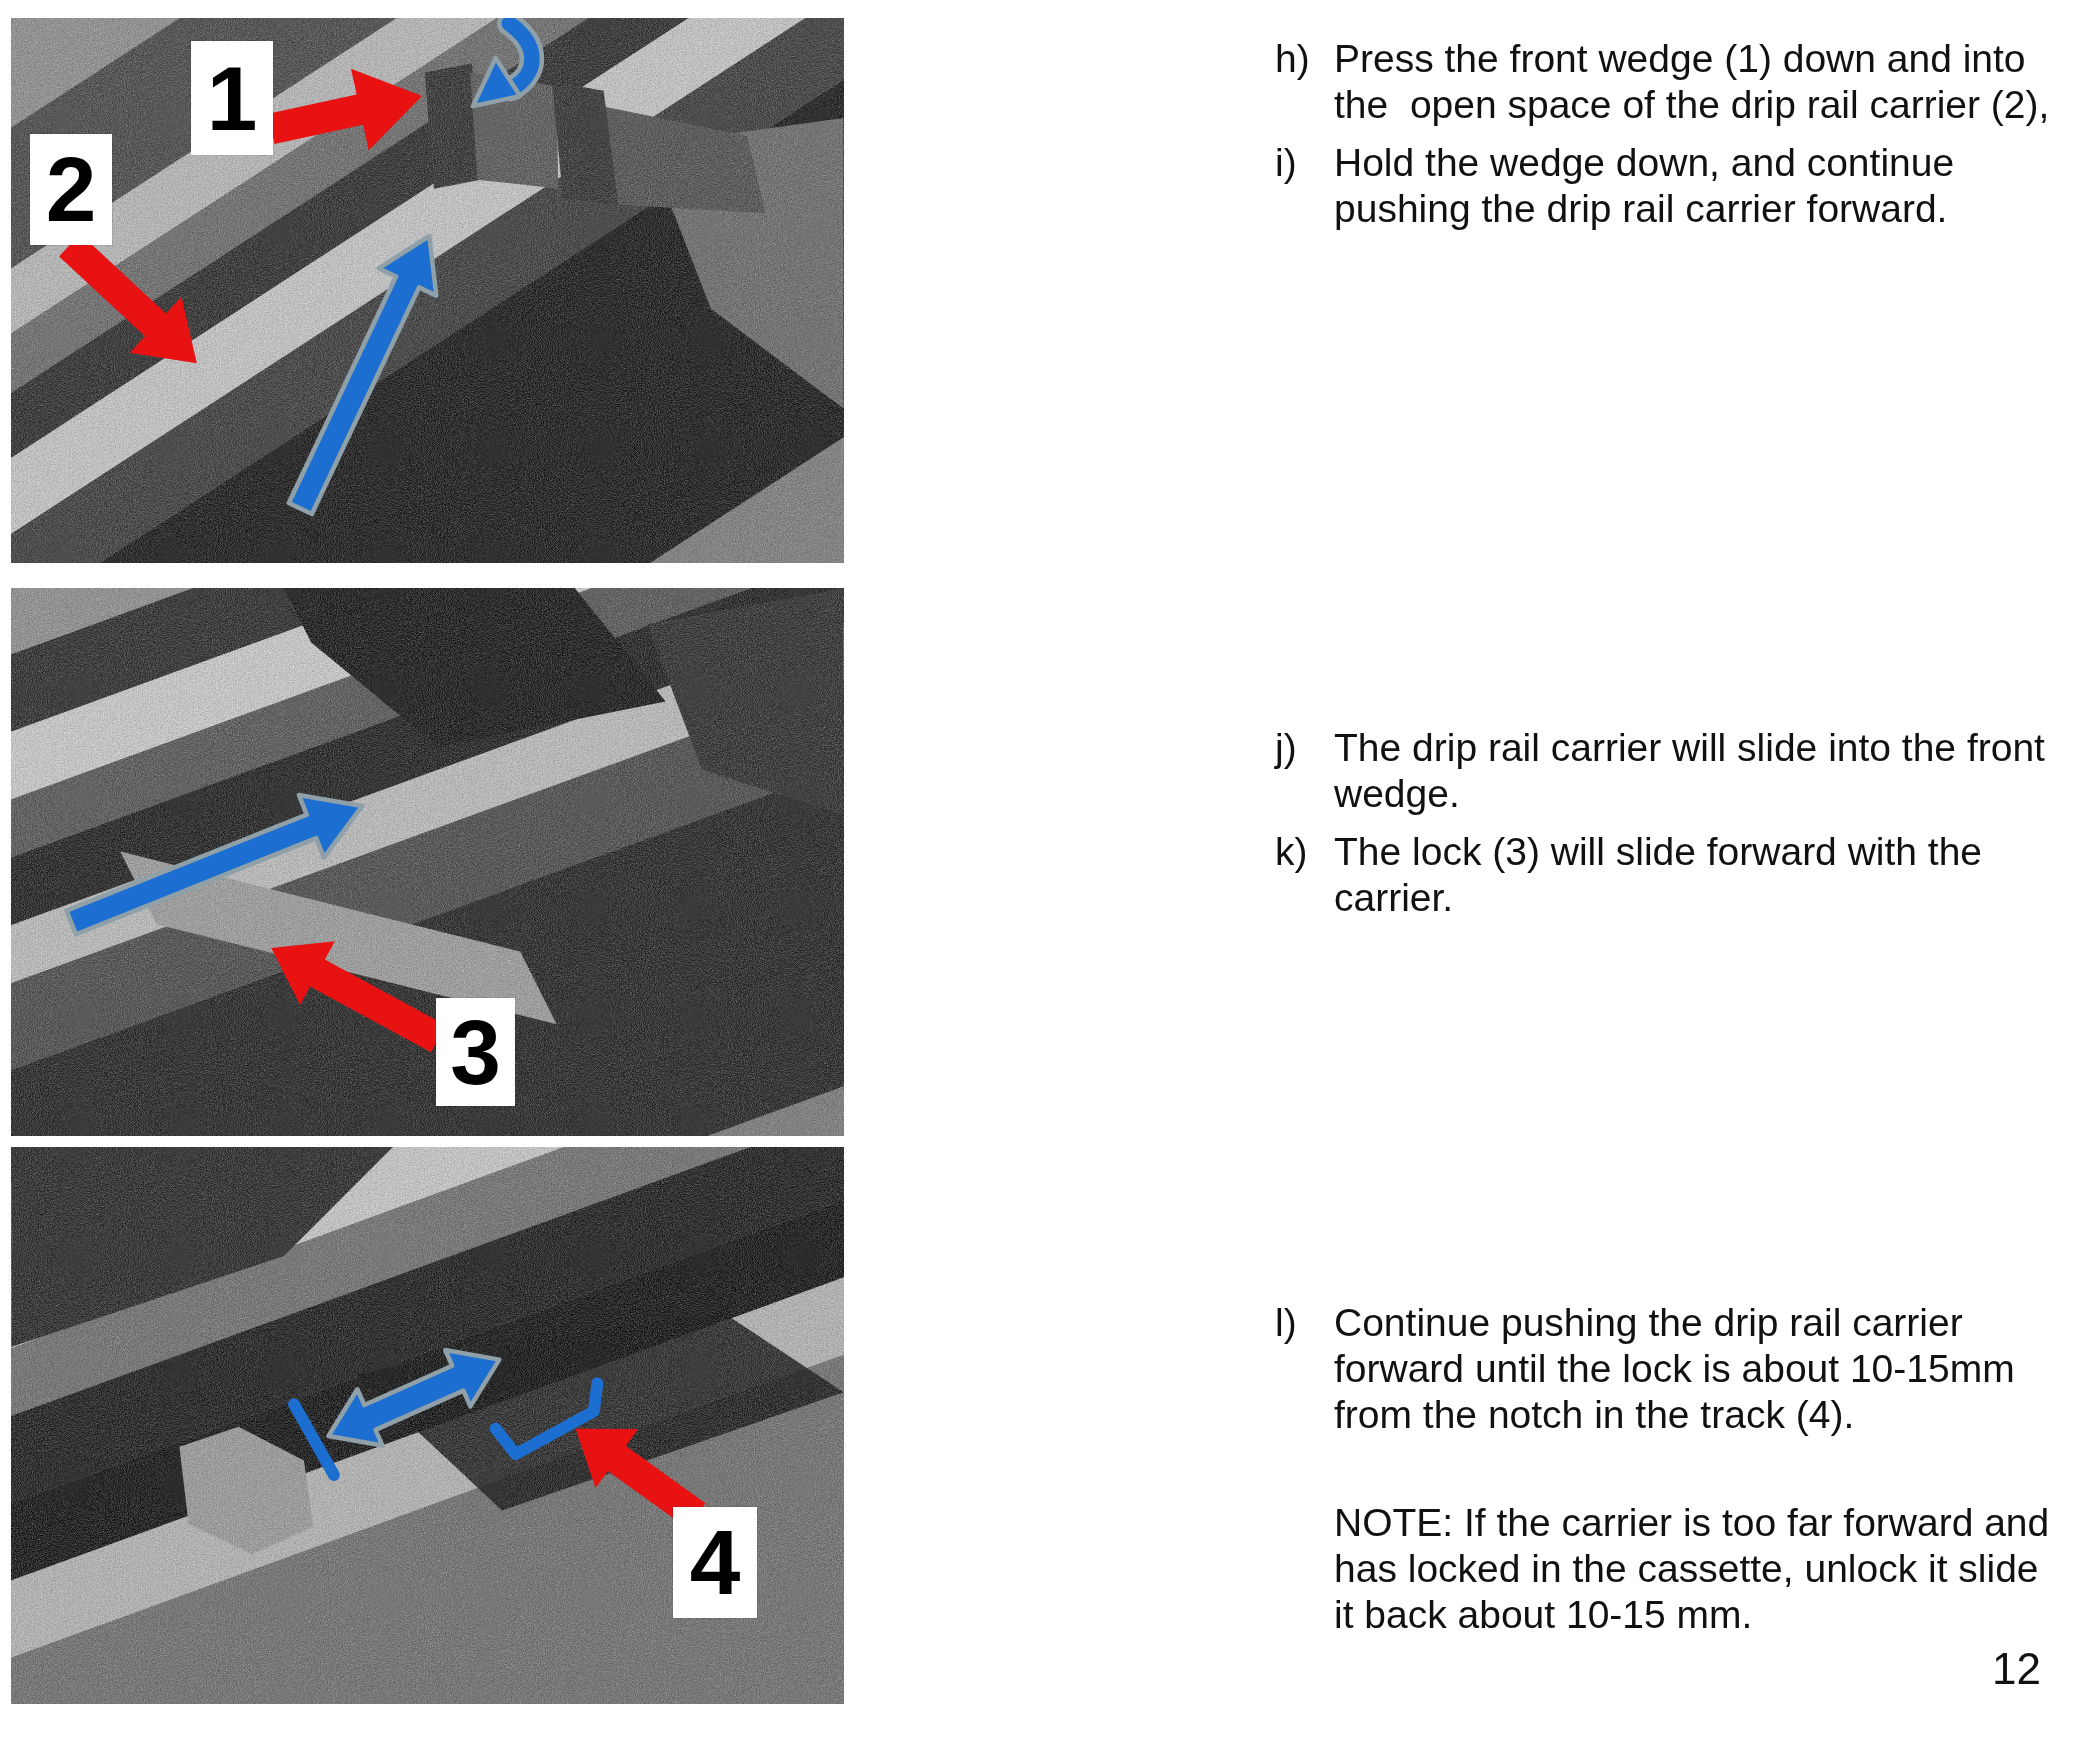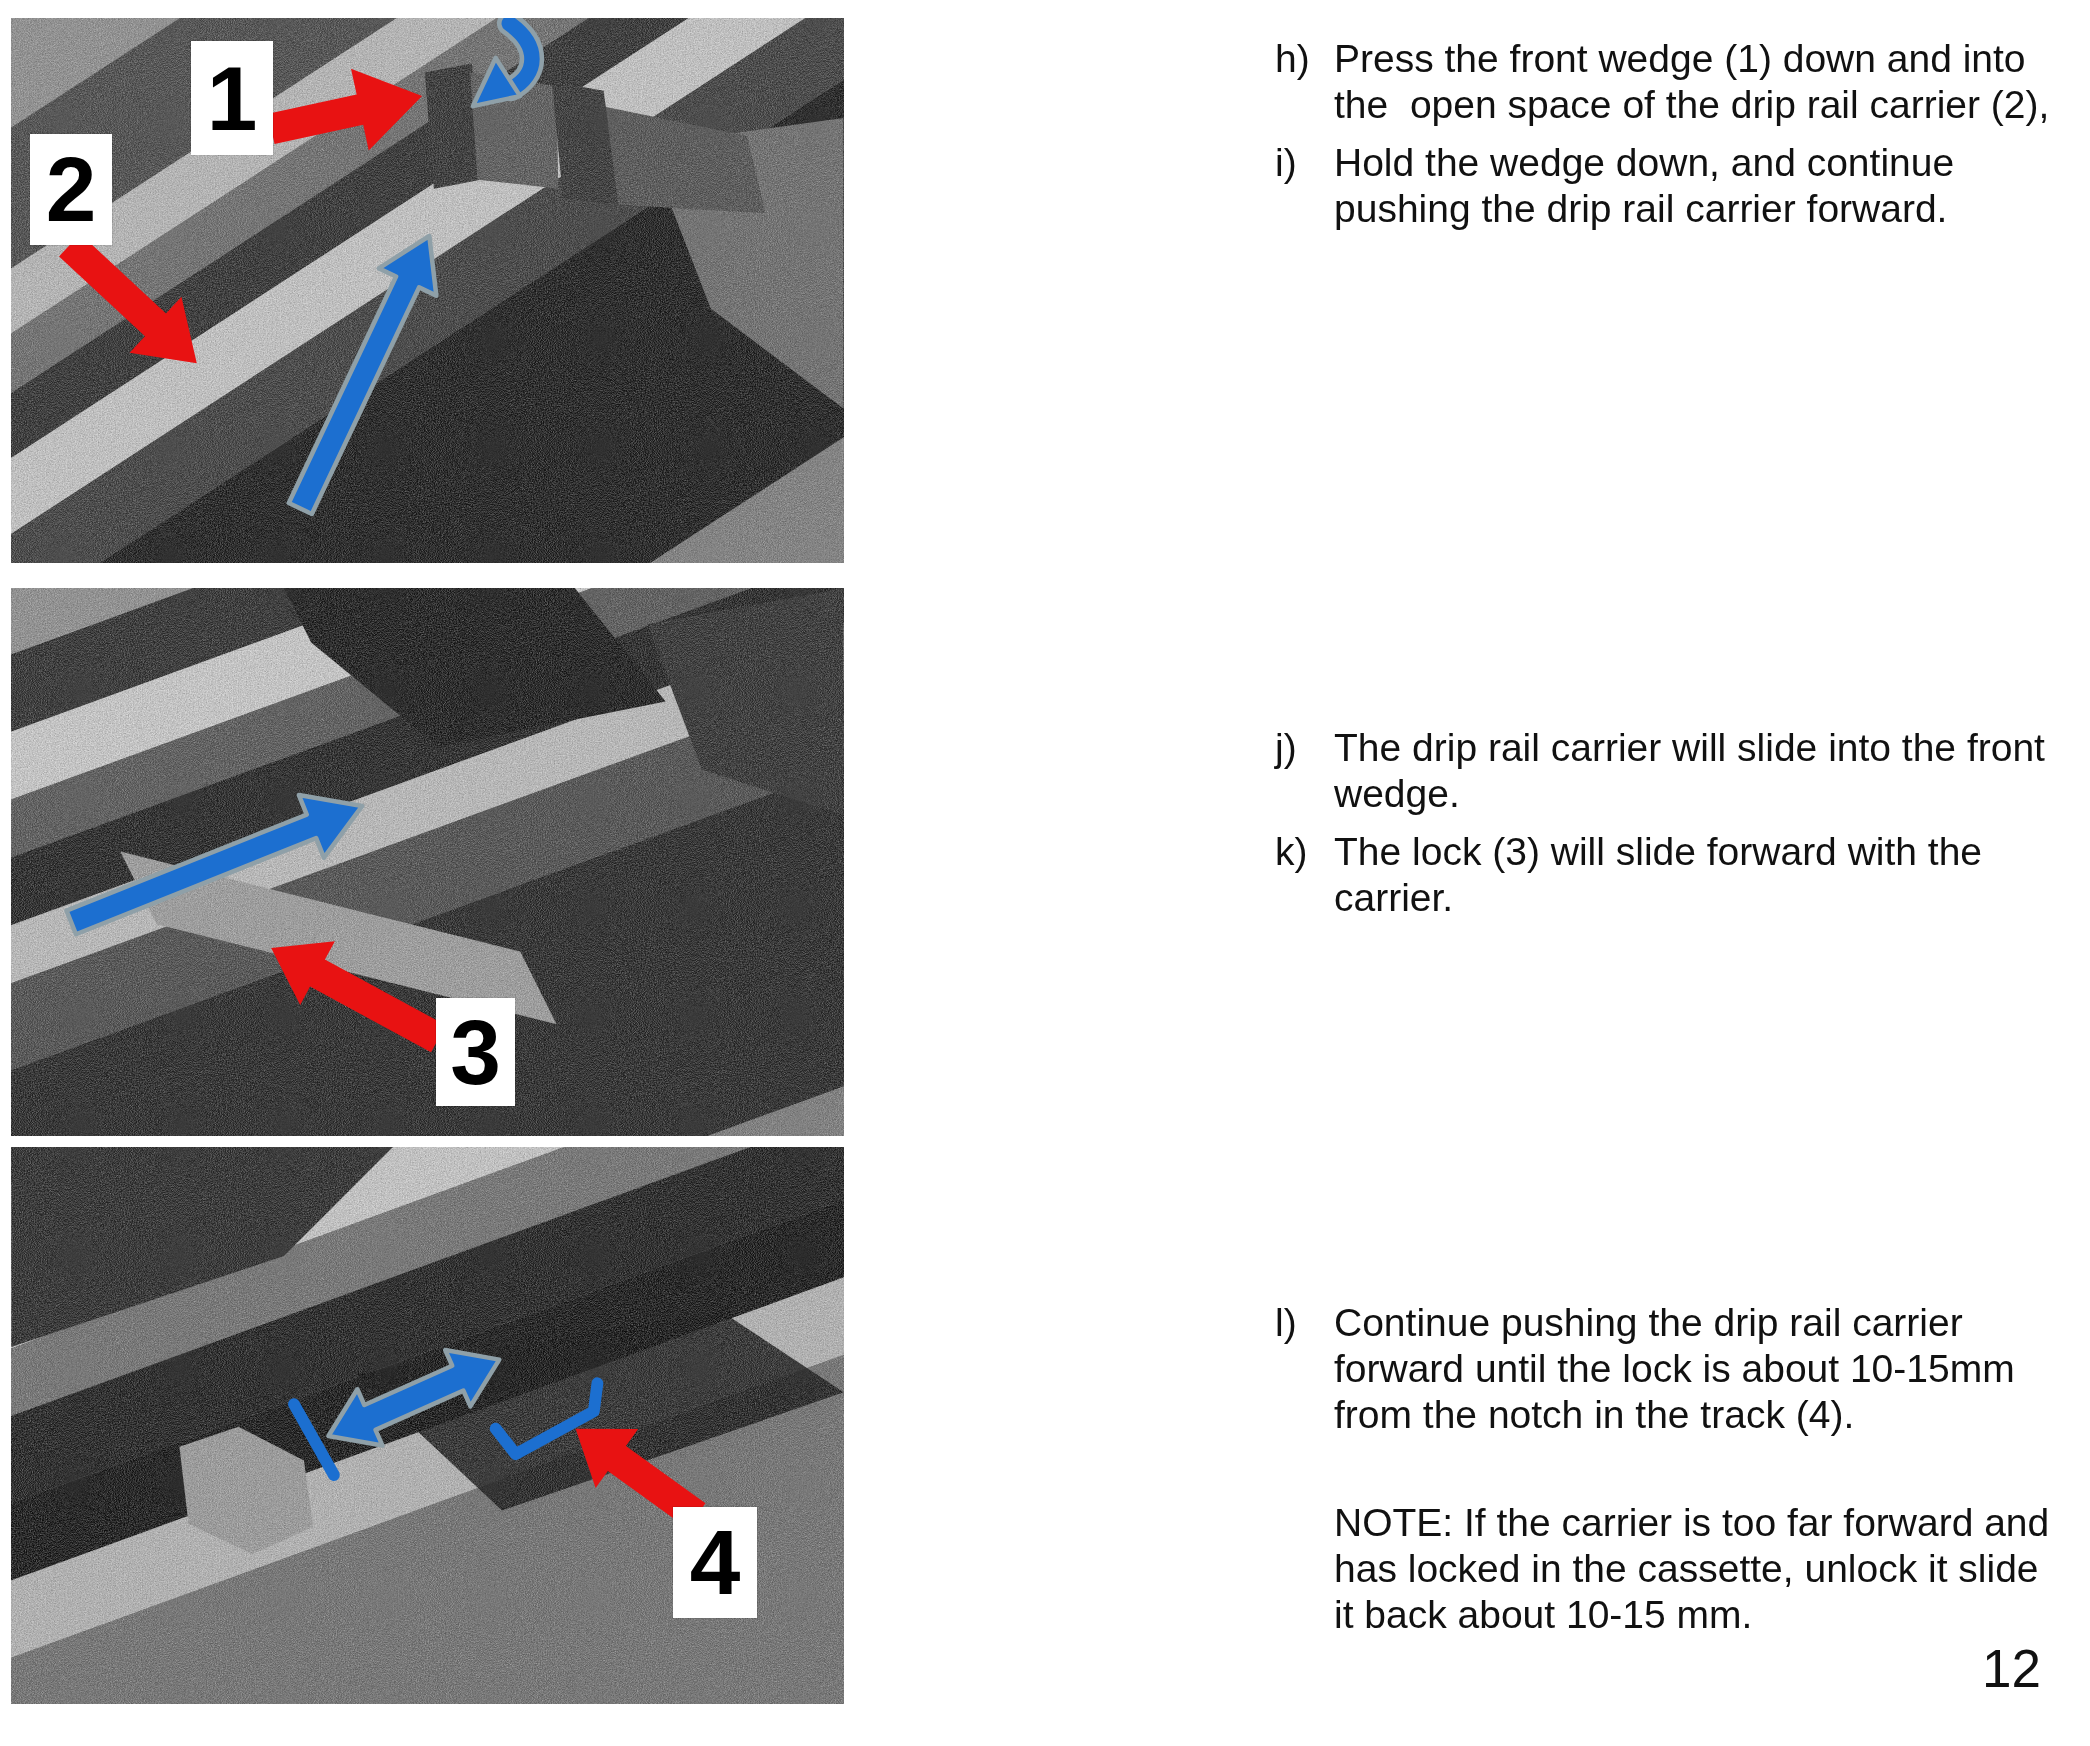--- a/index.html
+++ b/index.html
@@ -35,21 +35,21 @@
   .text-block{
     position:absolute;left:1275px;width:818px;
     font-size:39px;line-height:46px;
   }
   .step{position:relative;padding-left:59px;margin-bottom:11.8px;}
   .step-label{position:absolute;left:0;top:0;}
   .step-line{display:block;white-space:pre;}
   .note-block{position:absolute;left:1334px;width:764px;font-size:39px;line-height:46px;}
   .page-number{
     position:absolute;left:1864px;top:1640px;width:177px;
-    text-align:right;font-size:53px;line-height:58px;
+    text-align:right;font-size:44px;line-height:58px;
   }
 </style>
 </head>
 <body>
 
 <div class="page">
 
   <figure class="photo" id="photo1">
     <svg viewBox="0 0 916 600">
       <defs>

